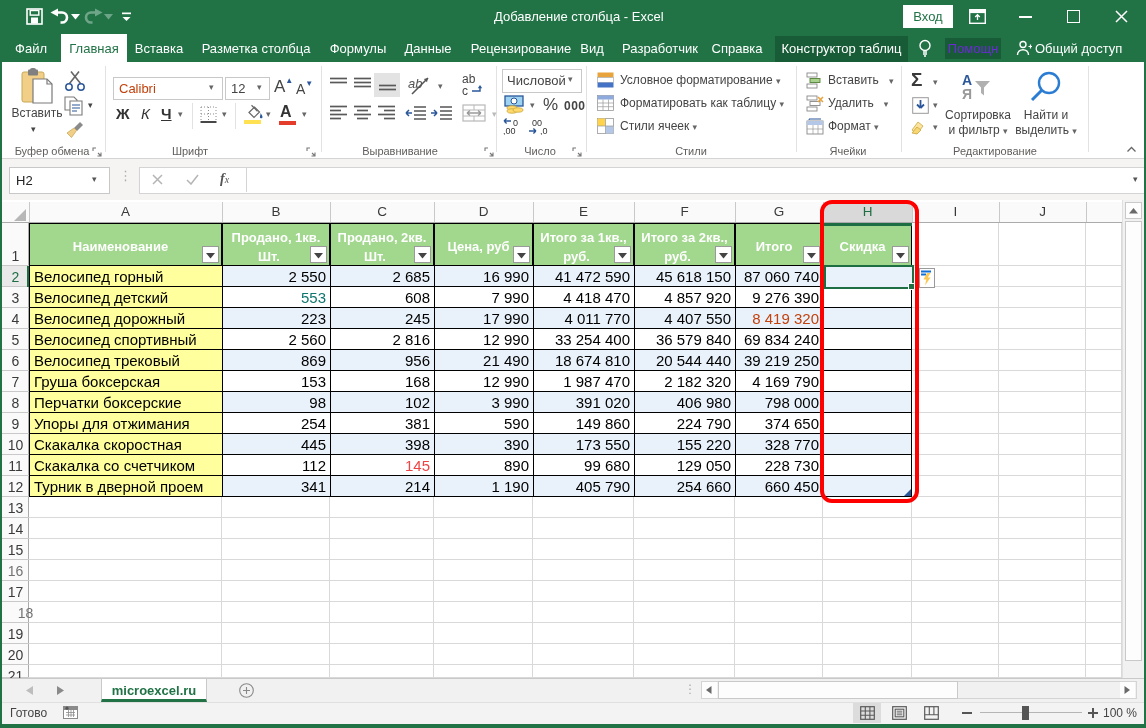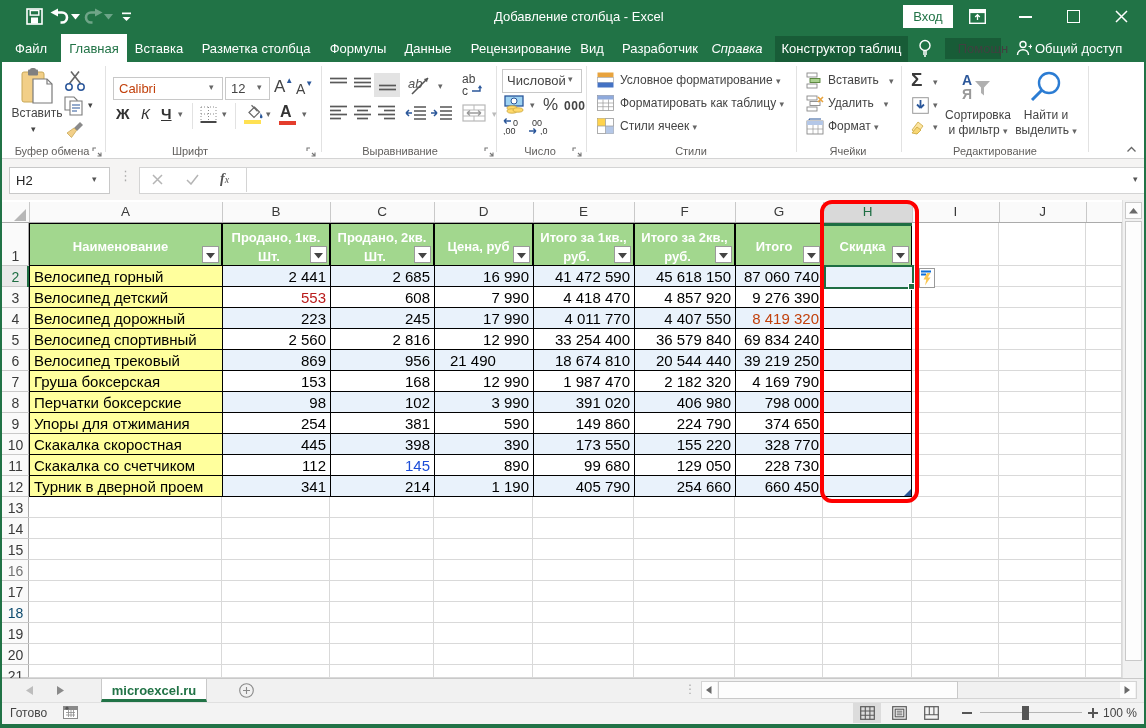--- a/index.html
+++ b/index.html
@@ -48,29 +48,29 @@
 <div class="ab" style="left:61px;top:34px;width:66px;height:28px;background:#fff;"></div>
 <div class="tx" style="left:-49px;top:41px;width:160px;text-align:center;font-size:13px;color:#fff;">Файл</div>
 <div class="tx" style="left:14px;top:41px;width:160px;text-align:center;font-size:13px;color:#217346;">Главная</div>
 <div class="tx" style="left:79px;top:41px;width:160px;text-align:center;font-size:13px;color:#fff;">Вставка</div>
 <div class="tx" style="left:176px;top:41px;width:160px;text-align:center;font-size:13px;color:#fff;">Разметка столбца</div>
 <div class="tx" style="left:278px;top:41px;width:160px;text-align:center;font-size:13px;color:#fff;">Формулы</div>
 <div class="tx" style="left:348px;top:41px;width:160px;text-align:center;font-size:13px;color:#fff;">Данные</div>
 <div class="tx" style="left:441px;top:41px;width:160px;text-align:center;font-size:13px;color:#fff;">Рецензирование</div>
 <div class="tx" style="left:512px;top:41px;width:160px;text-align:center;font-size:13px;color:#fff;">Вид</div>
 <div class="tx" style="left:580px;top:41px;width:160px;text-align:center;font-size:13px;color:#fff;">Разработчик</div>
-<div class="tx" style="left:657px;top:41px;width:160px;text-align:center;font-size:13px;color:#fff;font-style:italic;">Справка</div>
+<div class="tx" style="left:657px;top:41px;width:160px;text-align:center;font-size:13px;color:#fff;">Справка</div>
 <div class="ab" style="left:775px;top:36px;width:133px;height:26px;background:#185c37;"></div>
 <div class="tx" style="left:775px;top:41px;width:133px;text-align:center;font-size:13px;color:#fff;">Конструктор таблиц</div>
 <svg class="ab" style="left:918px;top:39px;" width="14" height="19" viewBox="0 0 14 19">
 <circle cx="7" cy="6.5" r="5" fill="none" stroke="#fff" stroke-width="1.4"></circle>
 <path d="M5 13h4M5 15h4M6 17h2" stroke="#fff" stroke-width="1.3"></path>
   </svg>
 <div class="ab" style="left:945px;top:38px;width:56px;height:21px;background:#185c37;"></div>
-<div class="tx" style="left:945px;top:41px;width:76px;text-align:center;font-size:13px;color:#404040;">Помощн</div>
+<div class="tx" style="left:945px;top:41px;width:56px;text-align:center;font-size:13px;color:#6d28d9;">Помощн</div>
 <svg class="ab" style="left:1016px;top:40px;" width="16" height="16" viewBox="0 0 16 16">
 <circle cx="7" cy="4.5" r="3" fill="none" stroke="#fff" stroke-width="1.4"></circle>
 <path d="M1.5 15c0-3.3 2.5-5.3 5.5-5.3s5.5 2 5.5 5.3" fill="none" stroke="#fff" stroke-width="1.4"></path>
 <path d="M12.5 6.5h4M14.5 4.5v4" stroke="#fff" stroke-width="1.2"></path>
   </svg>
 <div class="tx" style="left:1035px;top:41px;font-size:13px;color:#fff;">Общий доступ</div>
 <div class="ab" style="left:0;top:62px;width:1146px;height:96px;background:#fff;border-bottom:1px solid #d4d4d4;"></div>
 <div class="ab" style="left:104.5px;top:66px;width:1px;height:86px;background:#e2e2e2;"></div>
 <div class="ab" style="left:320.5px;top:66px;width:1px;height:86px;background:#e2e2e2;"></div>
 <div class="ab" style="left:495.5px;top:66px;width:1px;height:86px;background:#e2e2e2;"></div>
@@ -370,21 +370,21 @@
 <div class="tx" style="left:2px;top:500px;width:27px;text-align:center;font-size:14px;color:#3a3a3a;">13</div>
 <div class="ab" style="left:2px;top:518px;width:27px;height:21px;background:transparent;border-bottom:1px solid #c9c9c9;box-sizing:border-box;"></div>
 <div class="tx" style="left:2px;top:521px;width:27px;text-align:center;font-size:14px;color:#3a3a3a;">14</div>
 <div class="ab" style="left:2px;top:539px;width:27px;height:21px;background:transparent;border-bottom:1px solid #c9c9c9;box-sizing:border-box;"></div>
 <div class="tx" style="left:2px;top:542px;width:27px;text-align:center;font-size:14px;color:#3a3a3a;">15</div>
 <div class="ab" style="left:2px;top:560px;width:27px;height:21px;background:transparent;border-bottom:1px solid #c9c9c9;box-sizing:border-box;"></div>
 <div class="tx" style="left:2px;top:563px;width:27px;text-align:center;font-size:14px;color:#737373;">16</div>
 <div class="ab" style="left:2px;top:581px;width:27px;height:21px;background:transparent;border-bottom:1px solid #c9c9c9;box-sizing:border-box;"></div>
 <div class="tx" style="left:2px;top:584px;width:27px;text-align:center;font-size:14px;color:#3a3a3a;">17</div>
 <div class="ab" style="left:2px;top:602px;width:27px;height:21px;background:transparent;border-bottom:1px solid #c9c9c9;box-sizing:border-box;"></div>
-<div class="tx" style="left:2px;top:605px;width:27px;text-align:center;font-size:14px;color:#0c4a6e;">18</div>
+<div class="tx" style="left:12px;top:605px;width:27px;text-align:center;font-size:14px;color:#737373;">18</div>
 <div class="ab" style="left:2px;top:623px;width:27px;height:21px;background:transparent;border-bottom:1px solid #c9c9c9;box-sizing:border-box;"></div>
 <div class="tx" style="left:2px;top:626px;width:27px;text-align:center;font-size:14px;color:#3a3a3a;">19</div>
 <div class="ab" style="left:2px;top:644px;width:27px;height:21px;background:transparent;border-bottom:1px solid #c9c9c9;box-sizing:border-box;"></div>
 <div class="tx" style="left:2px;top:647px;width:27px;text-align:center;font-size:14px;color:#3a3a3a;">20</div>
 <div class="ab" style="left:2px;top:665px;width:27px;height:13px;background:transparent;border-bottom:1px solid #c9c9c9;box-sizing:border-box;"></div>
 <div class="tx" style="left:2px;top:668px;width:27px;text-align:center;font-size:14px;color:#3a3a3a;">21</div>
 <div class="ab" style="left:27px;top:266px;width:2.5px;height:21px;background:#1e6e43;"></div>
 <div class="ab" style="left:221px;top:223px;width:1px;height:455px;background:#d9d9d9;"></div>
 <div class="ab" style="left:329px;top:223px;width:1px;height:455px;background:#d9d9d9;"></div>
 <div class="ab" style="left:433px;top:223px;width:1px;height:455px;background:#d9d9d9;"></div>
@@ -472,37 +472,37 @@
 <div class="ab" style="left:29px;top:266px;width:193px;height:21px;background:#ffff9d;border-left:1px solid #000;border-bottom:1px solid #000;box-sizing:border-box;"></div>
 <div class="ab" style="left:222px;top:266px;width:108px;height:21px;background:#e9f2fb;border-left:1px solid #000;border-bottom:1px solid #000;box-sizing:border-box;"></div>
 <div class="ab" style="left:330px;top:266px;width:104px;height:21px;background:#e9f2fb;border-left:1px solid #000;border-bottom:1px solid #000;box-sizing:border-box;"></div>
 <div class="ab" style="left:434px;top:266px;width:99px;height:21px;background:#e9f2fb;border-left:1px solid #000;border-bottom:1px solid #000;box-sizing:border-box;"></div>
 <div class="ab" style="left:533px;top:266px;width:101px;height:21px;background:#e9f2fb;border-left:1px solid #000;border-bottom:1px solid #000;box-sizing:border-box;"></div>
 <div class="ab" style="left:634px;top:266px;width:101px;height:21px;background:#e9f2fb;border-left:1px solid #000;border-bottom:1px solid #000;box-sizing:border-box;"></div>
 <div class="ab" style="left:735px;top:266px;width:88px;height:21px;background:#e9f2fb;border-left:1px solid #000;border-bottom:1px solid #000;box-sizing:border-box;"></div>
 <div class="ab" style="left:823px;top:266px;width:89px;height:21px;background:#e9f2fb;border-left:1px solid #000;border-bottom:1px solid #000;box-sizing:border-box;"></div>
 <div class="ab" style="left:911px;top:266px;width:1px;height:21px;background:#000;"></div>
 <div class="tx" style="left:34px;top:268px;font-size:15px;color:#000;">Велосипед горный</div>
-<div class="tx" style="left:222px;top:268px;width:104px;text-align:right;font-size:15px;color:#000;">2 441</div>
+<div class="tx" style="left:222px;top:268px;width:104px;text-align:right;font-size:15px;color:#000;">2 550</div>
 <div class="tx" style="left:330px;top:268px;width:100px;text-align:right;font-size:15px;color:#000;">2 685</div>
 <div class="tx" style="left:434px;top:268px;width:95px;text-align:right;font-size:15px;color:#000;">16 990</div>
 <div class="tx" style="left:533px;top:268px;width:97px;text-align:right;font-size:15px;color:#000;">41 472 590</div>
 <div class="tx" style="left:634px;top:268px;width:97px;text-align:right;font-size:15px;color:#000;">45 618 150</div>
 <div class="tx" style="left:735px;top:268px;width:84px;text-align:right;font-size:15px;color:#000;">87 060 740</div>
 <div class="ab" style="left:29px;top:287px;width:193px;height:21px;background:#ffff9d;border-left:1px solid #000;border-bottom:1px solid #000;box-sizing:border-box;"></div>
 <div class="ab" style="left:222px;top:287px;width:108px;height:21px;background:#fff;border-left:1px solid #000;border-bottom:1px solid #000;box-sizing:border-box;"></div>
 <div class="ab" style="left:330px;top:287px;width:104px;height:21px;background:#fff;border-left:1px solid #000;border-bottom:1px solid #000;box-sizing:border-box;"></div>
 <div class="ab" style="left:434px;top:287px;width:99px;height:21px;background:#fff;border-left:1px solid #000;border-bottom:1px solid #000;box-sizing:border-box;"></div>
 <div class="ab" style="left:533px;top:287px;width:101px;height:21px;background:#fff;border-left:1px solid #000;border-bottom:1px solid #000;box-sizing:border-box;"></div>
 <div class="ab" style="left:634px;top:287px;width:101px;height:21px;background:#fff;border-left:1px solid #000;border-bottom:1px solid #000;box-sizing:border-box;"></div>
 <div class="ab" style="left:735px;top:287px;width:88px;height:21px;background:#fff;border-left:1px solid #000;border-bottom:1px solid #000;box-sizing:border-box;"></div>
 <div class="ab" style="left:823px;top:287px;width:89px;height:21px;background:#fff;border-left:1px solid #000;border-bottom:1px solid #000;box-sizing:border-box;"></div>
 <div class="ab" style="left:911px;top:287px;width:1px;height:21px;background:#000;"></div>
 <div class="tx" style="left:34px;top:289px;font-size:15px;color:#000;">Велосипед детский</div>
-<div class="tx" style="left:222px;top:289px;width:104px;text-align:right;font-size:15px;color:#b91c1c;">553</div>
+<div class="tx" style="left:222px;top:289px;width:104px;text-align:right;font-size:15px;color:#0f766e;">553</div>
 <div class="tx" style="left:330px;top:289px;width:100px;text-align:right;font-size:15px;color:#000;">608</div>
 <div class="tx" style="left:434px;top:289px;width:95px;text-align:right;font-size:15px;color:#000;">7 990</div>
 <div class="tx" style="left:533px;top:289px;width:97px;text-align:right;font-size:15px;color:#000;">4 418 470</div>
 <div class="tx" style="left:634px;top:289px;width:97px;text-align:right;font-size:15px;color:#000;">4 857 920</div>
 <div class="tx" style="left:735px;top:289px;width:84px;text-align:right;font-size:15px;color:#000;">9 276 390</div>
 <div class="ab" style="left:29px;top:308px;width:193px;height:21px;background:#ffff9d;border-left:1px solid #000;border-bottom:1px solid #000;box-sizing:border-box;"></div>
 <div class="ab" style="left:222px;top:308px;width:108px;height:21px;background:#e9f2fb;border-left:1px solid #000;border-bottom:1px solid #000;box-sizing:border-box;"></div>
 <div class="ab" style="left:330px;top:308px;width:104px;height:21px;background:#e9f2fb;border-left:1px solid #000;border-bottom:1px solid #000;box-sizing:border-box;"></div>
 <div class="ab" style="left:434px;top:308px;width:99px;height:21px;background:#e9f2fb;border-left:1px solid #000;border-bottom:1px solid #000;box-sizing:border-box;"></div>
 <div class="ab" style="left:533px;top:308px;width:101px;height:21px;background:#e9f2fb;border-left:1px solid #000;border-bottom:1px solid #000;box-sizing:border-box;"></div>
@@ -538,21 +538,21 @@
 <div class="ab" style="left:330px;top:350px;width:104px;height:21px;background:#e9f2fb;border-left:1px solid #000;border-bottom:1px solid #000;box-sizing:border-box;"></div>
 <div class="ab" style="left:434px;top:350px;width:99px;height:21px;background:#e9f2fb;border-left:1px solid #000;border-bottom:1px solid #000;box-sizing:border-box;"></div>
 <div class="ab" style="left:533px;top:350px;width:101px;height:21px;background:#e9f2fb;border-left:1px solid #000;border-bottom:1px solid #000;box-sizing:border-box;"></div>
 <div class="ab" style="left:634px;top:350px;width:101px;height:21px;background:#e9f2fb;border-left:1px solid #000;border-bottom:1px solid #000;box-sizing:border-box;"></div>
 <div class="ab" style="left:735px;top:350px;width:88px;height:21px;background:#e9f2fb;border-left:1px solid #000;border-bottom:1px solid #000;box-sizing:border-box;"></div>
 <div class="ab" style="left:823px;top:350px;width:89px;height:21px;background:#e9f2fb;border-left:1px solid #000;border-bottom:1px solid #000;box-sizing:border-box;"></div>
 <div class="ab" style="left:911px;top:350px;width:1px;height:21px;background:#000;"></div>
 <div class="tx" style="left:34px;top:352px;font-size:15px;color:#000;">Велосипед трековый</div>
 <div class="tx" style="left:222px;top:352px;width:104px;text-align:right;font-size:15px;color:#000;">869</div>
 <div class="tx" style="left:330px;top:352px;width:100px;text-align:right;font-size:15px;color:#000;">956</div>
-<div class="tx" style="left:434px;top:352px;width:95px;text-align:left;font-size:15px;color:#000;padding-left:16px;">21 490</div>
+<div class="tx" style="left:434px;top:352px;width:95px;text-align:right;font-size:15px;color:#000;">21 490</div>
 <div class="tx" style="left:533px;top:352px;width:97px;text-align:right;font-size:15px;color:#000;">18 674 810</div>
 <div class="tx" style="left:634px;top:352px;width:97px;text-align:right;font-size:15px;color:#000;">20 544 440</div>
 <div class="tx" style="left:735px;top:352px;width:84px;text-align:right;font-size:15px;color:#000;">39 219 250</div>
 <div class="ab" style="left:29px;top:371px;width:193px;height:21px;background:#ffff9d;border-left:1px solid #000;border-bottom:1px solid #000;box-sizing:border-box;"></div>
 <div class="ab" style="left:222px;top:371px;width:108px;height:21px;background:#fff;border-left:1px solid #000;border-bottom:1px solid #000;box-sizing:border-box;"></div>
 <div class="ab" style="left:330px;top:371px;width:104px;height:21px;background:#fff;border-left:1px solid #000;border-bottom:1px solid #000;box-sizing:border-box;"></div>
 <div class="ab" style="left:434px;top:371px;width:99px;height:21px;background:#fff;border-left:1px solid #000;border-bottom:1px solid #000;box-sizing:border-box;"></div>
 <div class="ab" style="left:533px;top:371px;width:101px;height:21px;background:#fff;border-left:1px solid #000;border-bottom:1px solid #000;box-sizing:border-box;"></div>
 <div class="ab" style="left:634px;top:371px;width:101px;height:21px;background:#fff;border-left:1px solid #000;border-bottom:1px solid #000;box-sizing:border-box;"></div>
 <div class="ab" style="left:735px;top:371px;width:88px;height:21px;background:#fff;border-left:1px solid #000;border-bottom:1px solid #000;box-sizing:border-box;"></div>
@@ -617,21 +617,21 @@
 <div class="ab" style="left:222px;top:455px;width:108px;height:21px;background:#fff;border-left:1px solid #000;border-bottom:1px solid #000;box-sizing:border-box;"></div>
 <div class="ab" style="left:330px;top:455px;width:104px;height:21px;background:#fff;border-left:1px solid #000;border-bottom:1px solid #000;box-sizing:border-box;"></div>
 <div class="ab" style="left:434px;top:455px;width:99px;height:21px;background:#fff;border-left:1px solid #000;border-bottom:1px solid #000;box-sizing:border-box;"></div>
 <div class="ab" style="left:533px;top:455px;width:101px;height:21px;background:#fff;border-left:1px solid #000;border-bottom:1px solid #000;box-sizing:border-box;"></div>
 <div class="ab" style="left:634px;top:455px;width:101px;height:21px;background:#fff;border-left:1px solid #000;border-bottom:1px solid #000;box-sizing:border-box;"></div>
 <div class="ab" style="left:735px;top:455px;width:88px;height:21px;background:#fff;border-left:1px solid #000;border-bottom:1px solid #000;box-sizing:border-box;"></div>
 <div class="ab" style="left:823px;top:455px;width:89px;height:21px;background:#fff;border-left:1px solid #000;border-bottom:1px solid #000;box-sizing:border-box;"></div>
 <div class="ab" style="left:911px;top:455px;width:1px;height:21px;background:#000;"></div>
 <div class="tx" style="left:34px;top:457px;font-size:15px;color:#000;">Скакалка со счетчиком</div>
 <div class="tx" style="left:222px;top:457px;width:104px;text-align:right;font-size:15px;color:#000;">112</div>
-<div class="tx" style="left:330px;top:457px;width:100px;text-align:right;font-size:15px;color:#1d4ed8;">145</div>
+<div class="tx" style="left:330px;top:457px;width:100px;text-align:right;font-size:15px;color:#ef4444;">145</div>
 <div class="tx" style="left:434px;top:457px;width:95px;text-align:right;font-size:15px;color:#000;">890</div>
 <div class="tx" style="left:533px;top:457px;width:97px;text-align:right;font-size:15px;color:#000;">99 680</div>
 <div class="tx" style="left:634px;top:457px;width:97px;text-align:right;font-size:15px;color:#000;">129 050</div>
 <div class="tx" style="left:735px;top:457px;width:84px;text-align:right;font-size:15px;color:#000;">228 730</div>
 <div class="ab" style="left:29px;top:476px;width:193px;height:21px;background:#ffff9d;border-left:1px solid #000;border-bottom:1px solid #000;box-sizing:border-box;"></div>
 <div class="ab" style="left:222px;top:476px;width:108px;height:21px;background:#e9f2fb;border-left:1px solid #000;border-bottom:1px solid #000;box-sizing:border-box;"></div>
 <div class="ab" style="left:330px;top:476px;width:104px;height:21px;background:#e9f2fb;border-left:1px solid #000;border-bottom:1px solid #000;box-sizing:border-box;"></div>
 <div class="ab" style="left:434px;top:476px;width:99px;height:21px;background:#e9f2fb;border-left:1px solid #000;border-bottom:1px solid #000;box-sizing:border-box;"></div>
 <div class="ab" style="left:533px;top:476px;width:101px;height:21px;background:#e9f2fb;border-left:1px solid #000;border-bottom:1px solid #000;box-sizing:border-box;"></div>
 <div class="ab" style="left:634px;top:476px;width:101px;height:21px;background:#e9f2fb;border-left:1px solid #000;border-bottom:1px solid #000;box-sizing:border-box;"></div>

